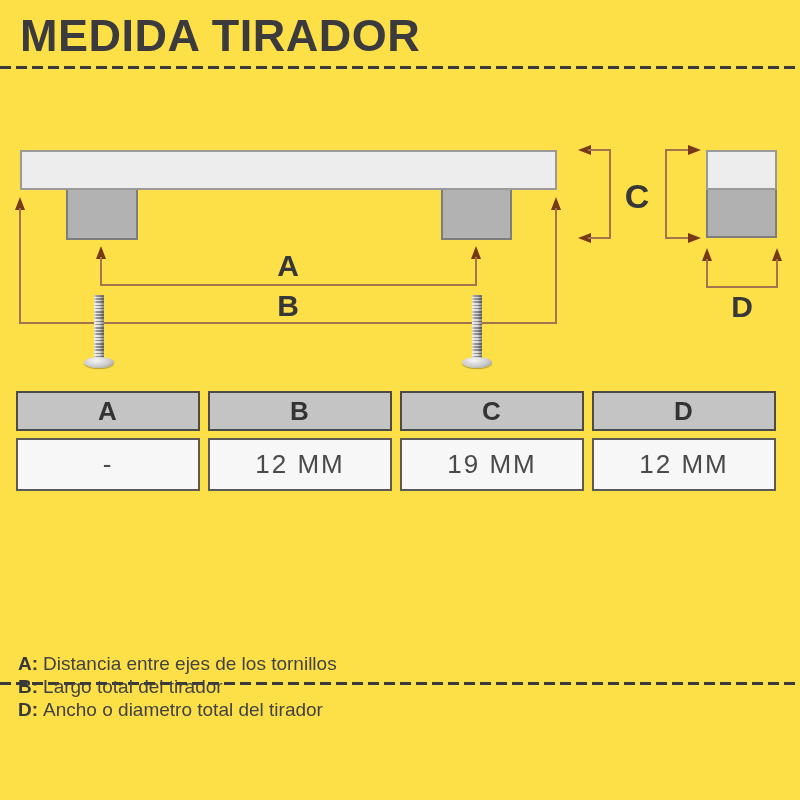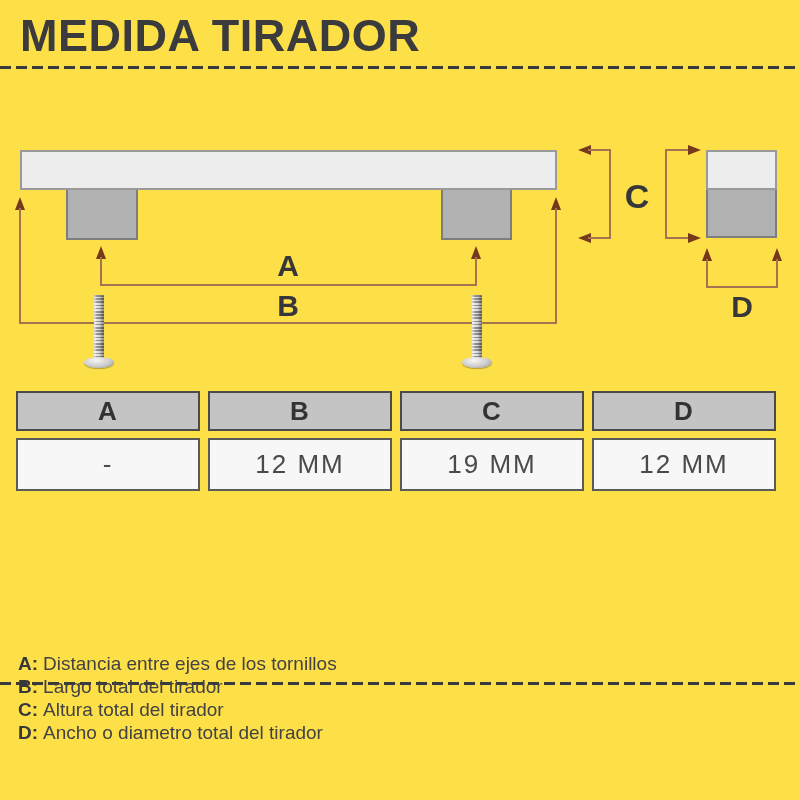--- a/index.html
+++ b/index.html
@@ -135,17 +135,16 @@
       <div class="td">12 MM</div>
       <div class="td">19 MM</div>
       <div class="td">12 MM</div>
     </div>
   </div>
 
   <div class="dashline dash-bottom"></div>
   <div class="legend">
     <div class="legend-item"><span class="legend-key">A:</span><span>Distancia entre ejes de los tornillos</span></div>
     <div class="legend-item"><span class="legend-key">B:</span><span>Largo total del tirador</span></div>
-    <div class="legend-item"><span class="legend-key">C:</span><span>Altura total del tirador</span></div>
     <div class="legend-item"><span class="legend-key">D:</span><span>Ancho o diametro total del tirador</span></div>
   </div>
 
 </div>
 
 </body></html>

